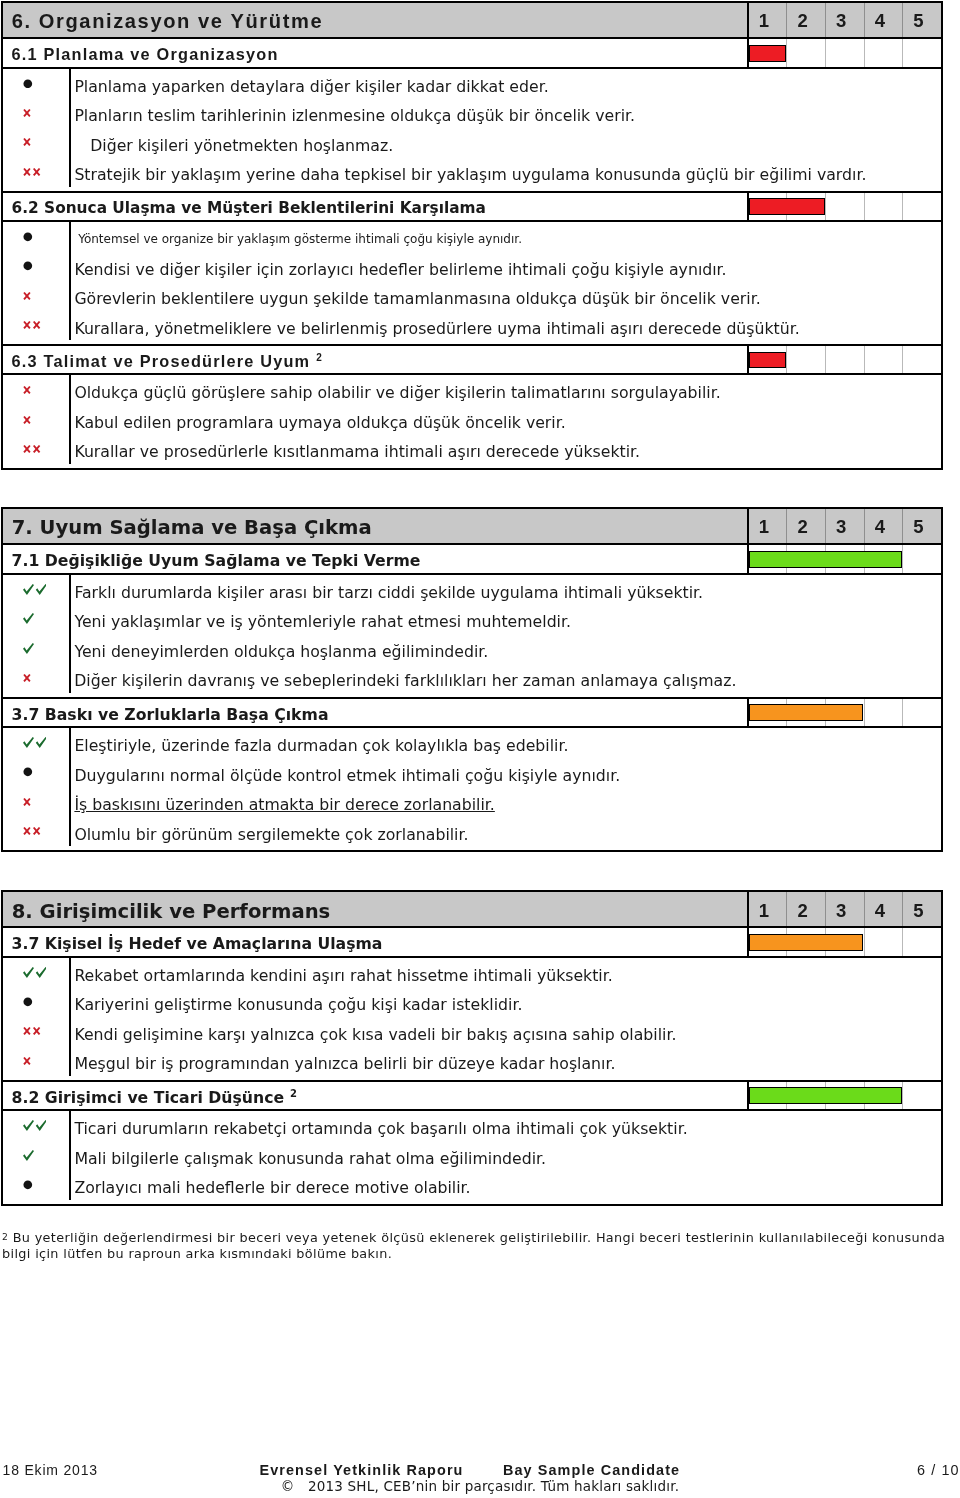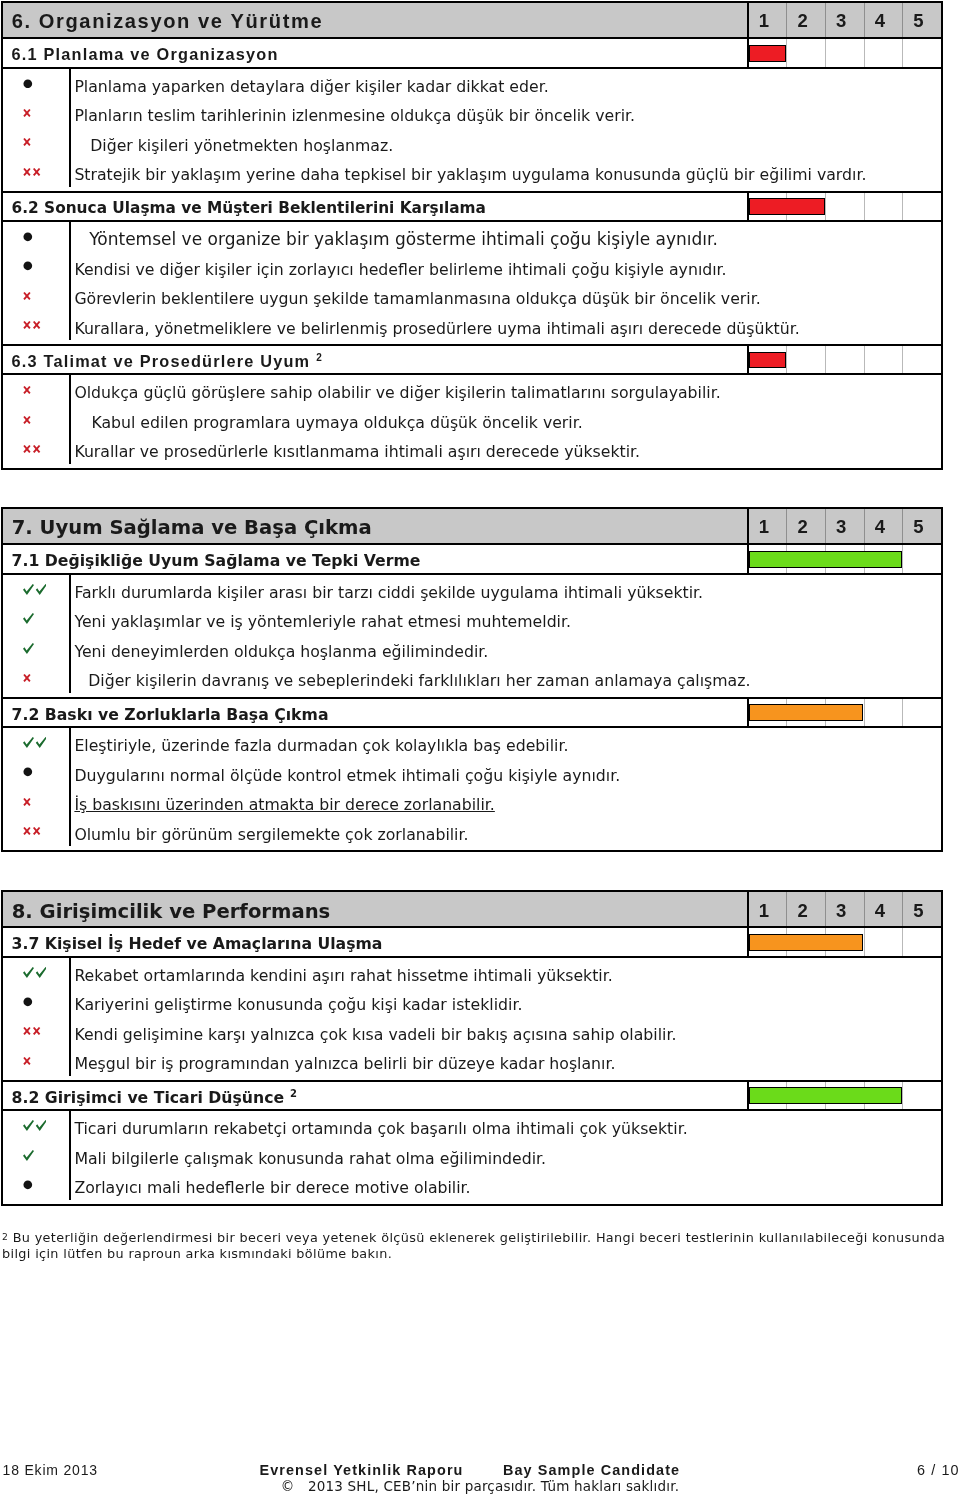--- a/index.html
+++ b/index.html
@@ -141,21 +141,21 @@
             <div class="barfill" style="background: rgb(237, 28, 36); width: 76.1px; top: 5.8px; height: 16.6px;"></div>
           </div>
         </div>
         <div style="padding-bottom: 4px;">
           <div class="item" style="height: 29.5px;">
             <div class="mk" style="width: 66px; flex: 0 0 66px; padding-left: 20.2px;">
               <span style="display: block; line-height: 0;"><svg width="9.6" height="9.6" viewBox="0 0 9.6 9.6">
                   <circle cx="4.8" cy="4.8" r="4.35" fill="#131313"></circle>
                 </svg></span>
             </div>
-            <div class="tx" style="font-size: 17px; padding-left: 18px;">
+            <div class="tx" style="font-size: 12px; padding-left: 7px;">
               <span style="position: relative; top: 3.4px;">Yöntemsel ve organize bir yaklaşım gösterme ihtimali çoğu kişiyle aynıdır.</span>
             </div>
           </div>
           <div class="item" style="height: 29.5px;">
             <div class="mk" style="width: 66px; flex: 0 0 66px; padding-left: 20.2px;">
               <span style="display: block; line-height: 0;"><svg width="9.6" height="9.6" viewBox="0 0 9.6 9.6">
                   <circle cx="4.8" cy="4.8" r="4.35" fill="#131313"></circle>
                 </svg></span>
             </div>
             <div class="tx" style="font-size: 15.72px; padding-left: 3.2px;">
@@ -212,21 +212,21 @@
               <span style="position: relative; top: 3.4px;">Oldukça güçlü görüşlere sahip olabilir ve diğer kişilerin talimatlarını sorgulayabilir.</span>
             </div>
           </div>
           <div class="item" style="height: 29.5px;">
             <div class="mk" style="width: 66px; flex: 0 0 66px; padding-left: 20.2px;">
               <span style="display: block; line-height: 0;"><svg width="7.90" height="7.9" viewBox="0 0 7.90 7.9">
                   <path fill="#c81f28" d="M0.3 1.05 L1.7 0.00 L3.95 2.50 L6.2 0.00 L7.6 1.05 L5.2 3.95 L7.6 6.85 L6.2 7.90 L3.95 5.40 L1.7 7.90 L0.3 6.85 L2.7 3.95 Z"></path>
                 </svg></span>
             </div>
             <div class="tx" style="font-size: 15.72px; padding-left: 3.2px;">
-              <span style="position: relative; top: 3.4px; margin-left: 17px;">Kabul edilen programlara uymaya oldukça düşük öncelik verir.</span>
+              <span style="position: relative; top: 3.4px;">Kabul edilen programlara uymaya oldukça düşük öncelik verir.</span>
             </div>
           </div>
           <div class="item" style="height: 29.5px;">
             <div class="mk" style="width: 66px; flex: 0 0 66px; padding-left: 20.2px;">
               <span style="display: block; line-height: 0;"><svg width="17.60" height="7.9" viewBox="0 0 17.60 7.9">
                   <path fill="#c81f28" d="M0.3 1.05 L1.7 0.00 L3.95 2.50 L6.2 0.00 L7.6 1.05 L5.2 3.95 L7.6 6.85 L6.2 7.90 L3.95 5.40 L1.7 7.90 L0.3 6.85 L2.7 3.95 Z"></path>
                   <path fill="#c81f28" d="M10 1.05 L11.399999999999999 0.00 L13.649999999999999 2.50 L15.899999999999999 0.00 L17.299999999999997 1.05 L14.899999999999999 3.95 L17.299999999999997 6.85 L15.899999999999999 7.90 L13.649999999999999 5.40 L11.399999999999999 7.90 L10 6.85 L12.399999999999999 3.95 Z"></path>
                 </svg></span>
             </div>
             <div class="tx" style="font-size: 15.72px; padding-left: 3.2px;">
@@ -304,31 +304,31 @@
             <div class="tx" style="font-size: 15.72px; padding-left: 3.2px;">
               <span style="position: relative; top: 3.4px;">Yeni deneyimlerden oldukça hoşlanma eğilimindedir.</span>
             </div>
           </div>
           <div class="item" style="height: 29.5px;">
             <div class="mk" style="width: 66px; flex: 0 0 66px; padding-left: 20.2px;">
               <span style="display: block; line-height: 0;"><svg width="7.90" height="7.9" viewBox="0 0 7.90 7.9">
                   <path fill="#c81f28" d="M0.3 1.05 L1.7 0.00 L3.95 2.50 L6.2 0.00 L7.6 1.05 L5.2 3.95 L7.6 6.85 L6.2 7.90 L3.95 5.40 L1.7 7.90 L0.3 6.85 L2.7 3.95 Z"></path>
                 </svg></span>
             </div>
-            <div class="tx" style="font-size: 15.72px; padding-left: 17px;">
+            <div class="tx" style="font-size: 15.72px; padding-left: 3px;">
               <span style="position: relative; top: 3.4px;">Diğer kişilerin davranış ve sebeplerindeki farklılıkları her zaman anlamaya çalışmaz.</span>
             </div>
           </div>
         </div>
       </div>
       <div class="subblk">
         <div class="subsep"></div>
         <div class="sub-head" style="height: 29.4px;">
           <div class="sub-title" style="width: 743.5px; flex: 0 0 743.5px; font-family: &quot;DejaVu Sans&quot;, sans-serif; font-size: 15.7px; letter-spacing: 0px;">
-            <span style="position: relative; top: 1.8px;">7.2 Baskı ve Zorluklarla Başa Çıkma</span>
+            <span style="position: relative; top: 1.8px;">3.7 Baskı ve Zorluklarla Başa Çıkma</span>
           </div>
           <div class="bar">
             <div class="bc"></div>
             <div class="bc"></div>
             <div class="bc"></div>
             <div class="bc"></div>
             <div class="bc"></div>
             <div class="barfill" style="background: rgb(247, 148, 30); width: 114.7px; top: 5.8px; height: 16.6px;"></div>
           </div>
         </div>

